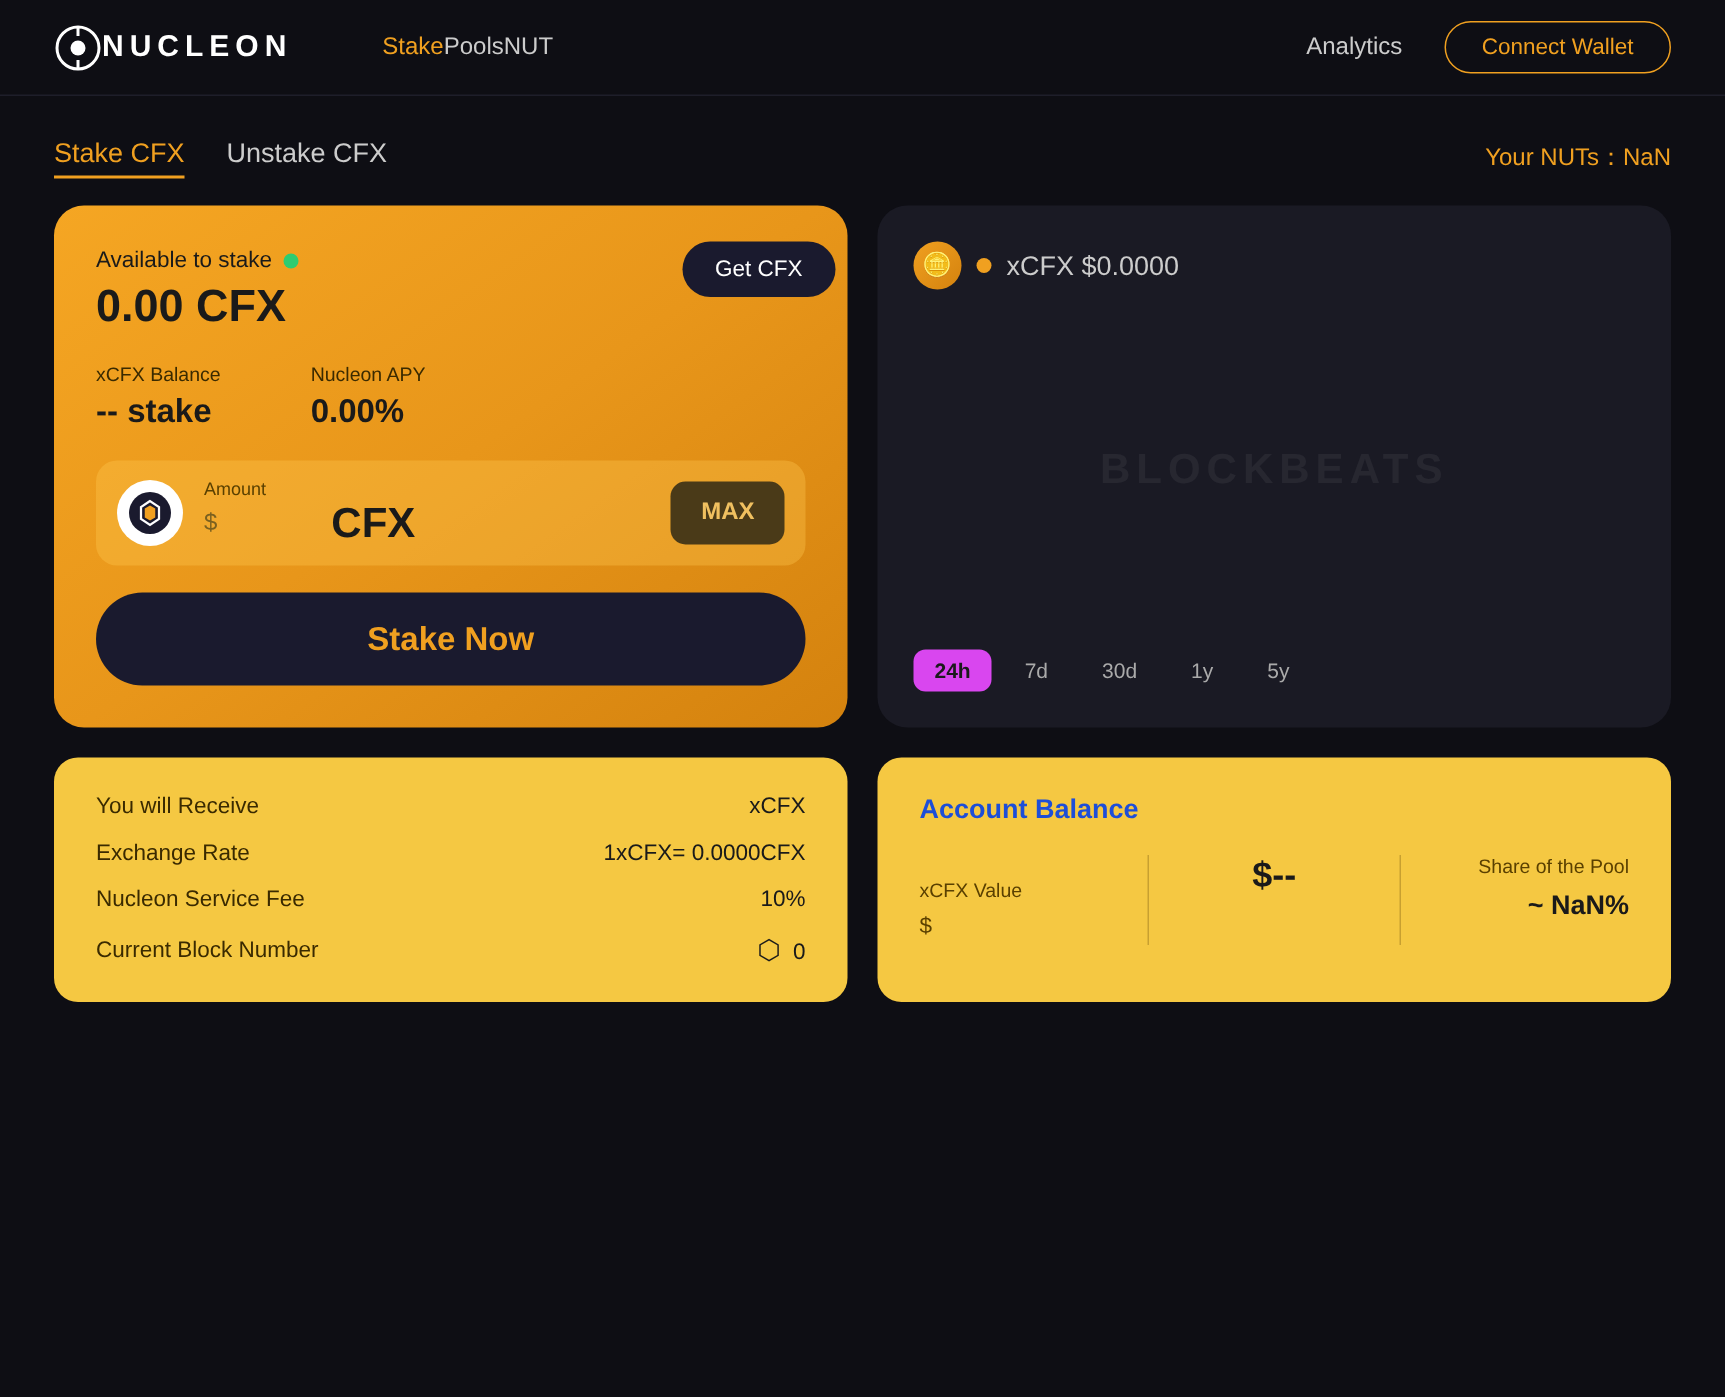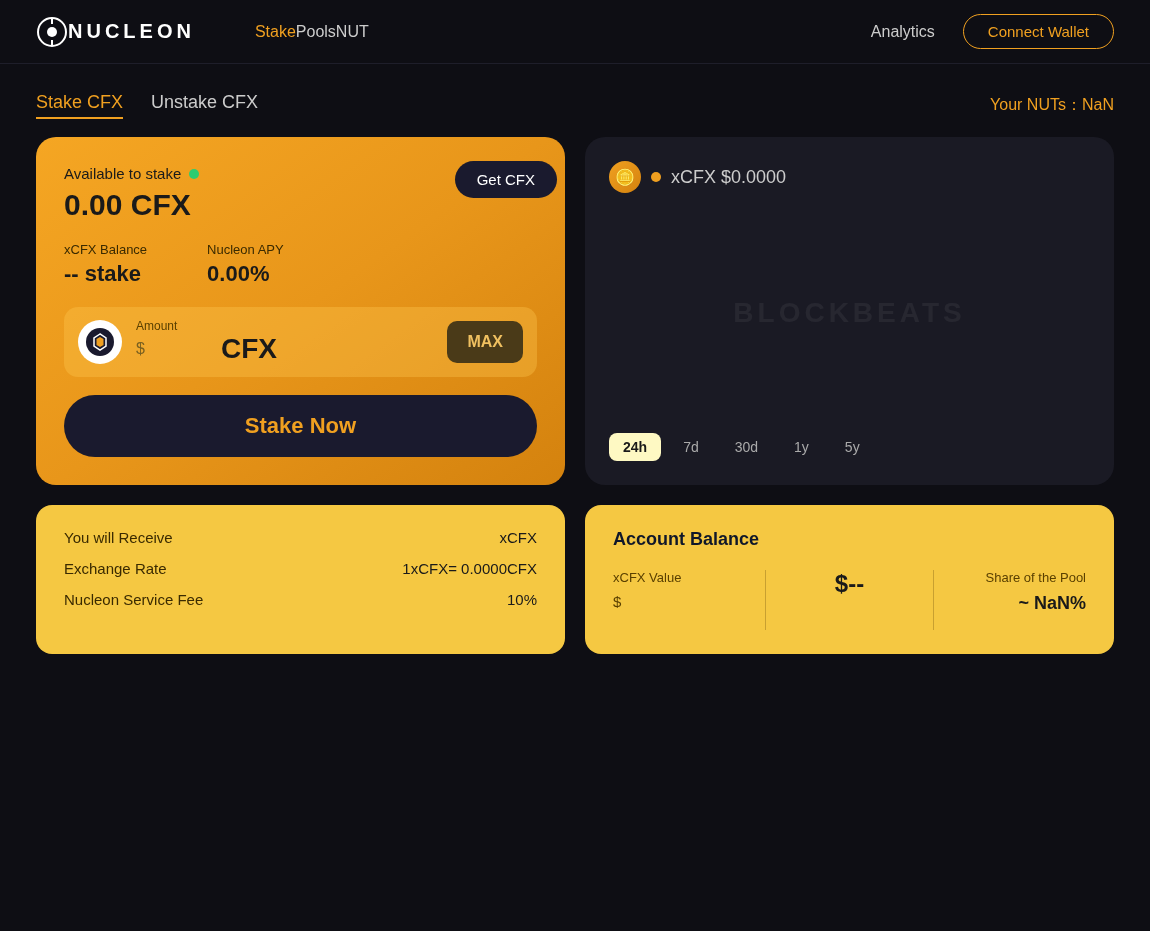--- a/index.html
+++ b/index.html
@@ -300,21 +300,21 @@
     .time-btn {
       background: transparent;
       border: none;
       color: #aaa;
       padding: 6px 14px;
       border-radius: 8px;
       font-size: 14px;
       cursor: pointer;
     }
     .time-btn.active {
-      background: #fef9c3;
+      background: #d946ef;
       color: #1a1a1a;
       font-weight: 600;
     }
 
     
     .bottom-grid {
       display: grid;
       grid-template-columns: 1fr 1fr;
       gap: 20px;
       padding: 0 36px 36px;
@@ -347,33 +347,33 @@
 
     
     .account-card {
       background: #f5c842;
       border-radius: 16px;
       padding: 24px 28px;
     }
     .account-title {
       font-size: 18px;
       font-weight: 600;
-      color: #0f172a;
+      color: #1d4ed8;
       margin-bottom: 20px;
     }
     .account-stats {
       display: flex;
       align-items: flex-start;
       gap: 0;
     }
     .stat-col {
       flex: 1;
       padding: 0 16px;
     }
-    .stat-col:first-child { padding-left: 0; }
+    .stat-col:first-child { padding-left: 0; margin-top: 16px; }
     .stat-col:last-child { 
       padding-right: 0;
       text-align: right;
     }
     .stat-divider {
       width: 1px;
       background: #c8a030;
       height: 60px;
       align-self: center;
     }
@@ -503,20 +503,27 @@
       <span class="info-value">xCFX</span>
     </div>
     <div class="info-row">
       <span>Exchange Rate</span>
       <span class="info-value">1xCFX= 0.0000CFX</span>
     </div>
     <div class="info-row">
       <span>Nucleon Service Fee</span>
       <span class="info-value">10%</span>
     </div>
+    <div class="info-row">
+      <span>Current Block Number</span>
+      <span class="info-value">
+        <span class="block-icon">⬡</span>
+        <span>0</span>
+      </span>
+    </div>
   </div>
 
   <div class="account-card">
     <div class="account-title">Account Balance</div>
     <div class="account-stats">
       <div class="stat-col">
         <div class="stat-label">xCFX Value</div>
         <div class="stat-value-small">$</div>
       </div>
       <div class="stat-divider"></div>

